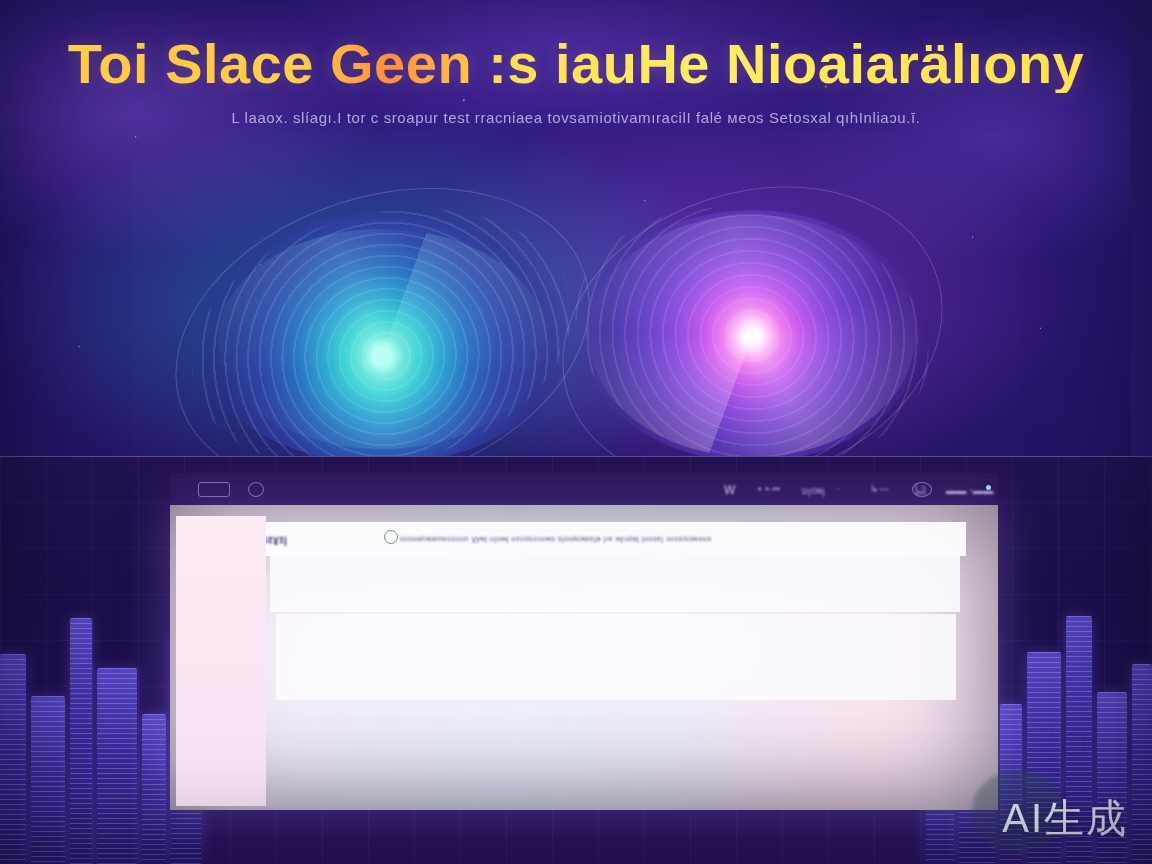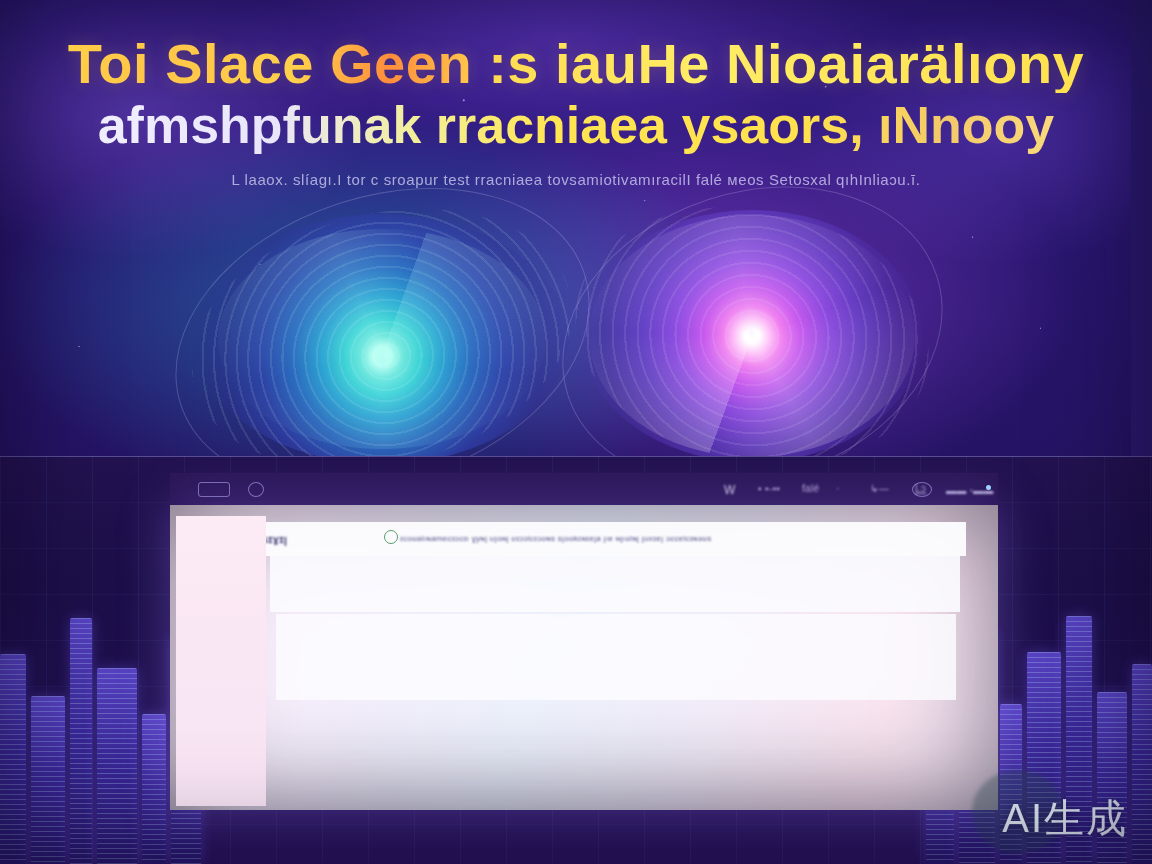--- a/index.html
+++ b/index.html
@@ -132,21 +132,20 @@
     </div>
 
     <div class="vortex" id="vortex-violet">
       <div class="rings"></div>
       <div class="swirl"></div>
       <div class="arcs"></div>
     </div>
 
     <div id="hero-text">
       <div id="title-line-1">Toi Slace Geen :s iauHe Nioaiarälıony</div>
-      <div id="title-line-2">afmshpfunak rracniaea ysaors, ıNnooy</div>
       <div id="subtitle">L laaox. slíagı.I tor c sroapur test  rracniaea  tovsamiotivamıracilI  falé меоs Setosxal qıhInlіаɔu.ī.</div>
     </div>
   </div>
 
   <div id="scene">
     <div class="hairline"></div>
     <div class="grid-lines"></div>
 
     <div class="city" style="left:0px;">
       <div class="tower" style="width:26px;height:210px;"></div>
@@ -164,21 +163,21 @@
       <div class="tower" style="width:26px;height:248px;"></div>
       <div class="tower" style="width:30px;height:172px;"></div>
       <div class="tower" style="width:20px;height:200px;"></div>
     </div>
 
     <div id="display-toolbar">
       <div class="tb-chip" style="left:28px;width:30px;"></div>
       <div class="tb-chip" style="left:78px;width:14px;border-radius:50%;"></div>
       <div class="tb-item blurtxt" style="left:554px;font-size:12px;color:#efeaff;">W</div>
       <div class="tb-item blurtxt" style="left:588px;">▪ ▪-▪▪</div>
-      <div class="tb-item blurtxt" style="left:632px;">falé</div>
+      <div class="tb-item blurtxt" style="left:632px;">ʋꞁoɴꞁ</div>
       <div class="tb-item blurtxt" style="left:666px;">·</div>
       <div class="tb-item blurtxt" style="left:700px;">↳—</div>
       <div class="tb-chip" style="left:742px;width:18px;border-radius:50%;"></div>
       <div class="tb-item blurtxt" style="left:745px;font-size:10px;text-decoration:underline;">Lɔ</div>
       <div class="tb-item blurtxt" style="left:776px;">▬▬ ꞏ▬▬</div>
       <div class="tb-chip" style="left:816px;width:5px;height:5px;border-radius:50%;background:#9fd8ff;border:none;top:12px;"></div>
     </div>
 
     <div id="display">
       <div class="vig"></div>

